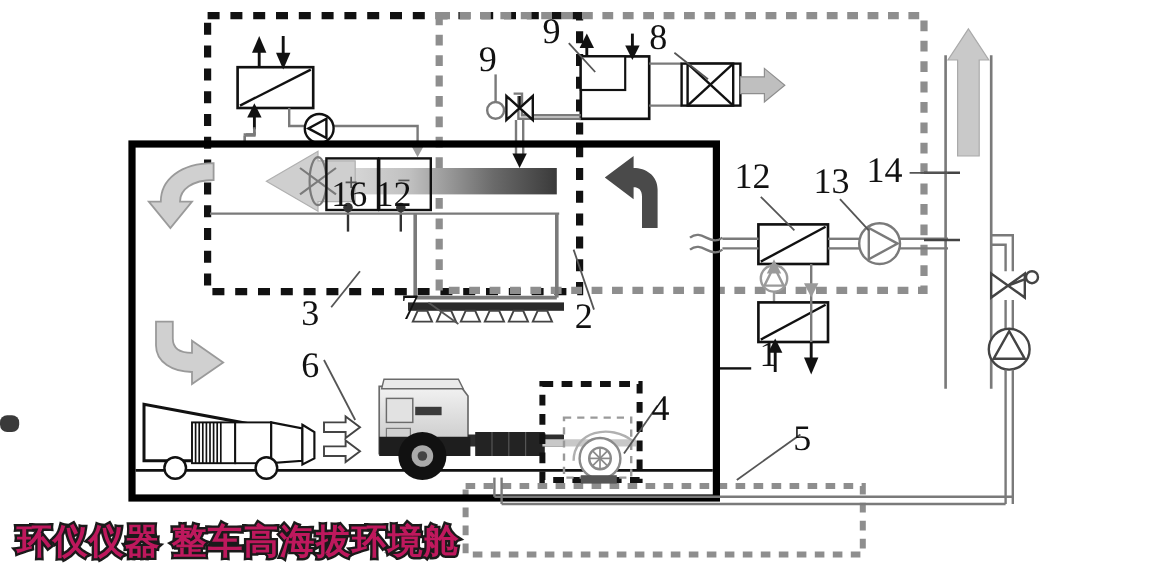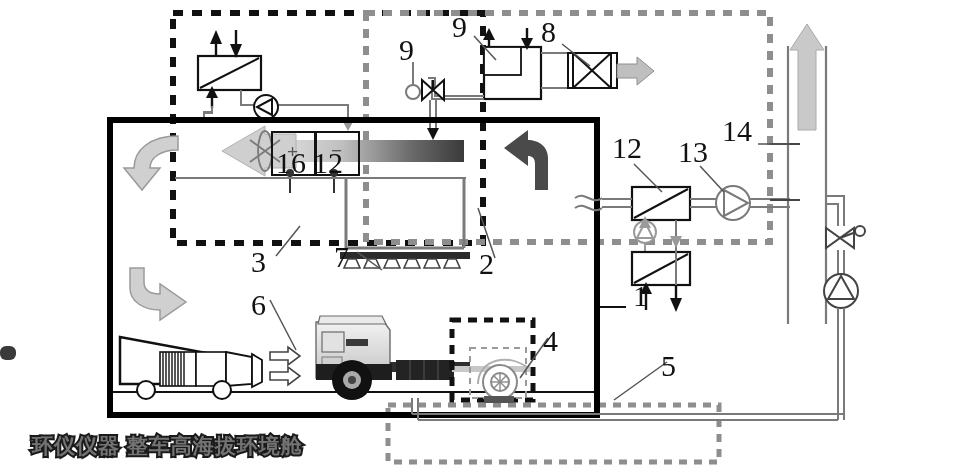--- a/index.html
+++ b/index.html
@@ -2,22 +2,22 @@
 <html><head>
 <meta charset="utf-8">
 <style>
   html,body{margin:0;padding:0;background:#fff;}
   body{font-family:"Liberation Serif",serif;}
   #stage{position:relative;width:968px;height:475px;background:#fff;overflow:hidden;}
   #stage svg{position:absolute;left:0;top:0;}
   .lbl{position:absolute;font-family:"Liberation Serif",serif;font-size:30px;color:#111;line-height:1;}
   .cn{position:absolute;font-family:"Liberation Serif",serif;font-size:33px;color:#111;line-height:1.15;letter-spacing:1px;}
   #watermark{position:absolute;left:14px;top:432px;font-family:"Liberation Sans",sans-serif;
-    font-weight:bold;font-size:21px;color:#737373;letter-spacing:1px;white-space:nowrap;
-    -webkit-text-stroke:4px #1a1a1a;paint-order:stroke fill;margin-left:18px;}
+    font-weight:bold;font-size:29px;color:#be185d;letter-spacing:1px;white-space:nowrap;
+    -webkit-text-stroke:4px #1a1a1a;paint-order:stroke fill;}
 </style>
 </head>
 <body>
 
 <div id="stage">
 
   <svg width="968" height="475" viewBox="0 0 968 475">
     <defs>
       <linearGradient id="airgrad" x1="0" y1="0" x2="1" y2="0">
         <stop offset="0" stop-color="#d8d8d8"></stop>
@@ -330,17 +330,17 @@
   <div class="lbl" style="left:661px;top:351px;">5</div>
   <div class="lbl" style="left:251px;top:290px;">6</div>
   <div class="lbl" style="left:334px;top:242px;">7</div>
   <div class="lbl" style="left:541px;top:17px;">8</div>
   <div class="lbl" style="left:452px;top:12px;">9</div>
   <div class="lbl" style="left:399px;top:35px;">9</div>
   <div class="lbl" style="left:276px;top:148px;">16</div>
   <div class="lbl" style="left:313px;top:148px;">12</div>
   <div class="lbl" style="left:612px;top:133px;">12</div>
   <div class="lbl" style="left:678px;top:137px;">13</div>
-  <div class="lbl" style="left:722px;top:116px;">14</div>
+  <div class="lbl" style="left:722px;top:128px;">14</div>
 
 
   <div id="watermark">环仪仪器 整车高海拔环境舱</div>
 </div>
 
 </body></html>

